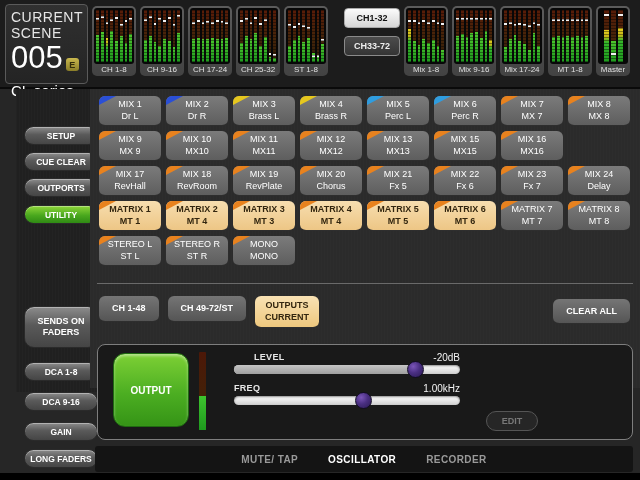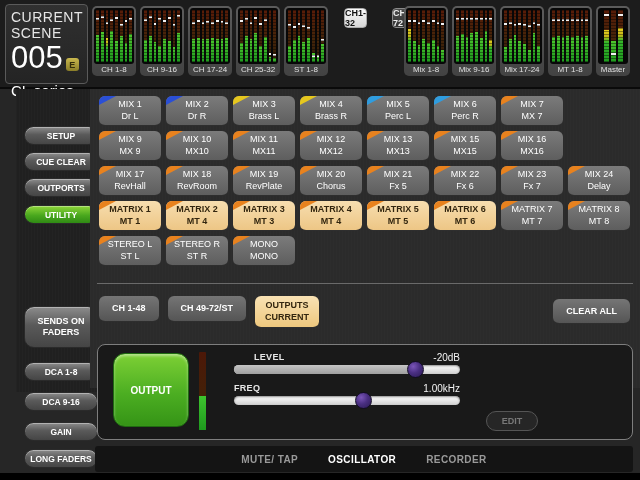--- a/index.html
+++ b/index.html
@@ -34,21 +34,21 @@
   .meter-block.narrow .mbar { width:5px; }
   .mbar::after { content:""; position:absolute; inset:0;
     background:repeating-linear-gradient(0deg, rgba(0,0,0,.4) 0 1px, transparent 1px 3px); }
   .mfill { position:absolute; left:0; bottom:0; width:100%;
     background:linear-gradient(to bottom,#4ec72e,#1e9a1e); }
   .mfill.amber { background:linear-gradient(to bottom,#e8d020 0%,#c8b818 20%,#35b82a 38%,#1e9a1e 100%); }
   .mpeak { position:absolute; left:0; width:100%; height:2px; background:#f2f2f2; }
   .meter-label { font-size:8px; color:#e0e0e0; text-align:center; padding:1px 0; white-space:nowrap; }
 
   .bank-col { position:absolute; left:344px; top:8px; width:56px; display:flex;
-    flex-direction:row; gap:25px; }
+    flex-direction:column; gap:8px; }
   .bank-btn { height:20px; border-radius:4px; font-size:9px; font-weight:bold;
     display:flex; align-items:center; justify-content:center; cursor:pointer;
     background:linear-gradient(#4c4c4c,#343434); color:#eee; border:1px solid #8a8a8a; }
   .bank-btn.active { background:linear-gradient(#fbfbfb,#d6d6d6); color:#111; border:1px solid #aaa; }
 
   
   .sidebar { position:absolute; left:16px; top:89px; width:90px; height:303px;
     background:#202020 repeating-linear-gradient(90deg, rgba(255,255,255,.015) 0 1px, transparent 1px 3px); }
   .side-btn { position:absolute; left:8px; width:74px; height:19px; border-radius:10px;
     background:linear-gradient(#8c8c8c 0%,#5a5a5a 45%,#454545 100%);
@@ -549,20 +549,25 @@
           <div class="bus-btn">
             <div class="wedge" style="border-top-color: rgb(47, 157, 224);"></div>
             <div class="bus-title">MIX 6</div>
             <div class="bus-sub">Perc R</div>
           </div>
           <div class="bus-btn">
             <div class="wedge" style="border-top-color: rgb(232, 130, 30);"></div>
             <div class="bus-title">MIX 7</div>
             <div class="bus-sub">MX 7</div>
           </div>
+          <div class="bus-btn">
+            <div class="wedge" style="border-top-color: rgb(232, 130, 30);"></div>
+            <div class="bus-title">MIX 8</div>
+            <div class="bus-sub">MX 8</div>
+          </div>
         </div>
         <div class="bus-row">
           <div class="bus-btn">
             <div class="wedge" style="border-top-color: rgb(232, 130, 30);"></div>
             <div class="bus-title">MIX 9</div>
             <div class="bus-sub">MX 9</div>
           </div>
           <div class="bus-btn">
             <div class="wedge" style="border-top-color: rgb(232, 130, 30);"></div>
             <div class="bus-title">MIX 10</div>

